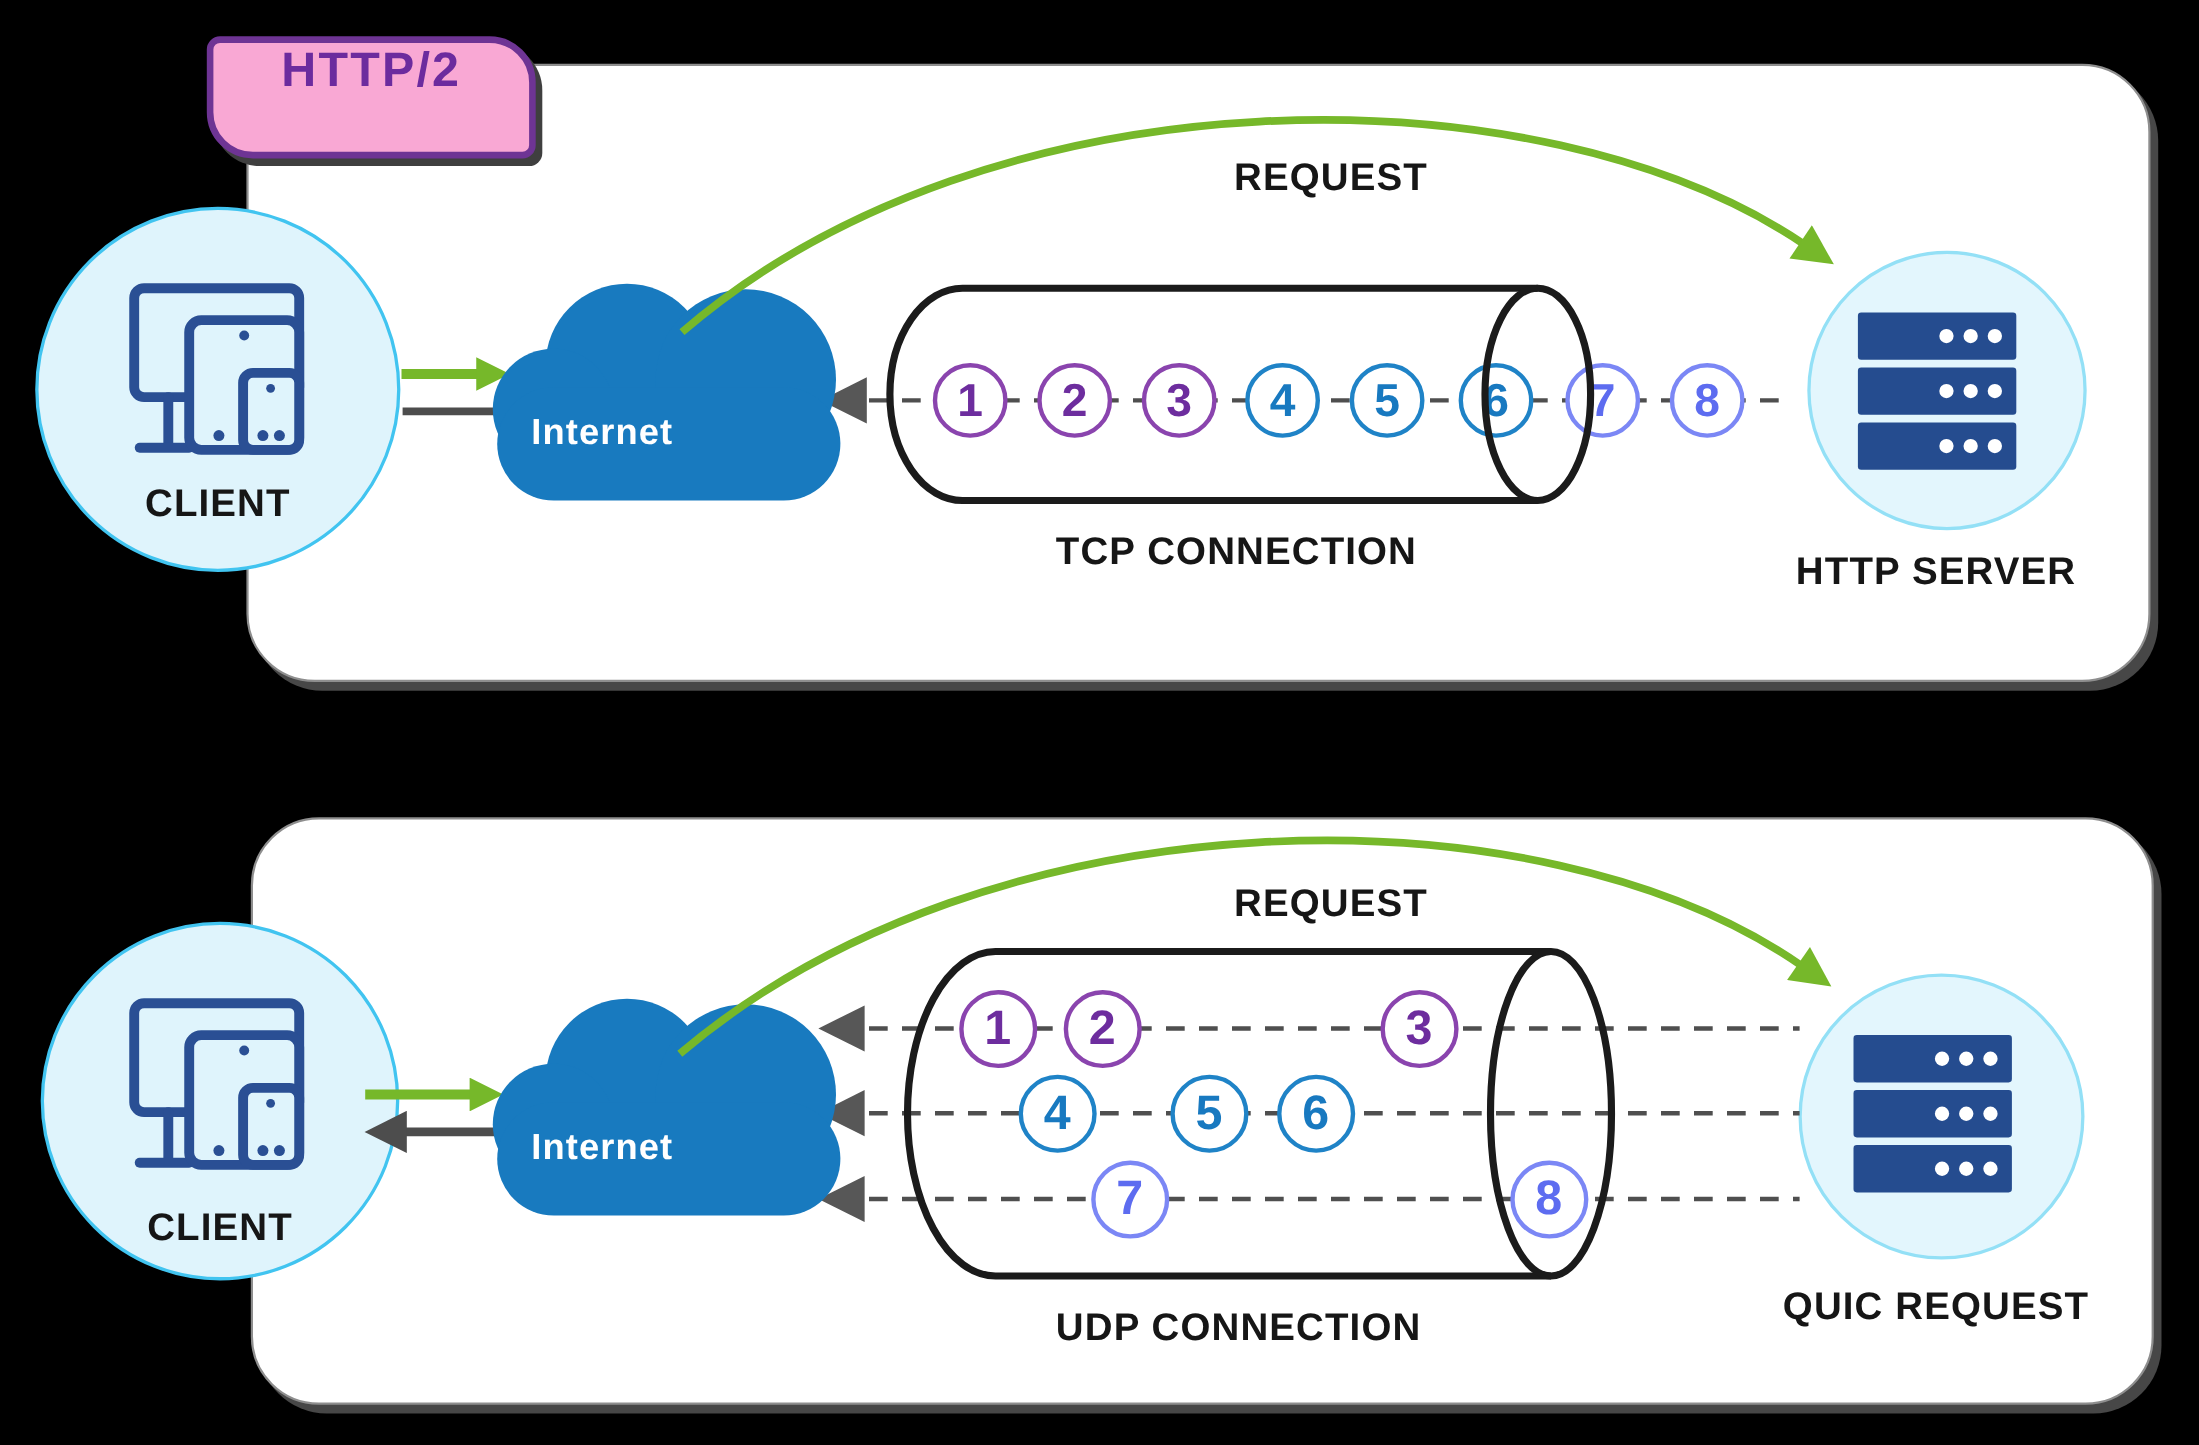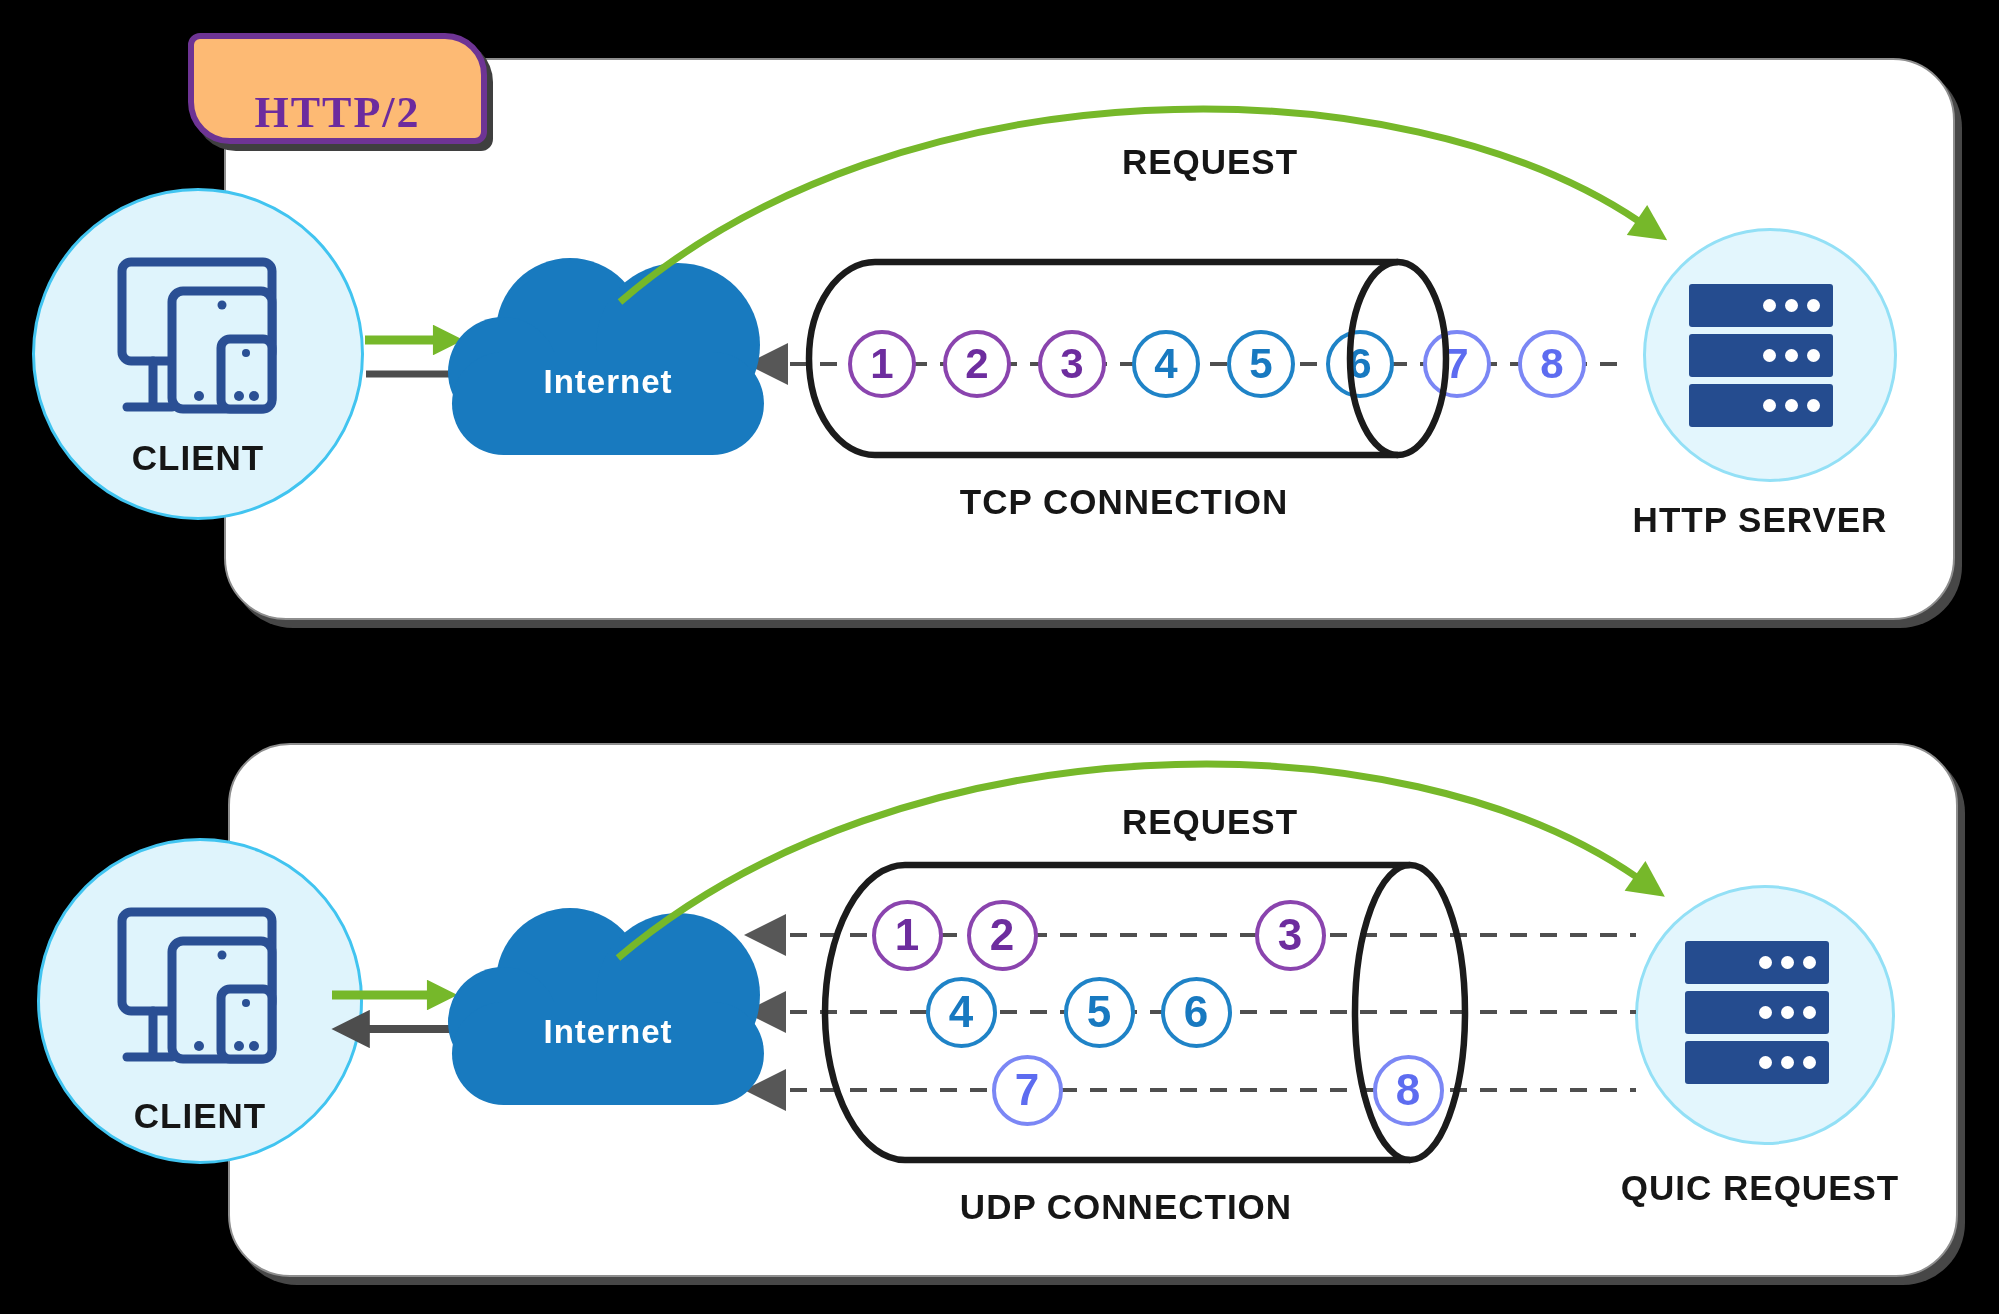--- a/index.html
+++ b/index.html
@@ -1,33 +1,33 @@
 <!DOCTYPE html>
 <html><head>
 <meta charset="utf-8">
 <style>
   html,body{margin:0;padding:0;background:#000;}
   #stage{position:relative;width:1999px;height:1314px;background:#000;overflow:hidden;
          font-family:"Liberation Sans", sans-serif;}
   .abs{position:absolute;}
   .panel{position:absolute;background:#ffffff;border:2px solid #8e8e8e;border-radius:62px;
          box-shadow:7px 8px 0 #474747;box-sizing:border-box;}
-  .badge{position:absolute;background:#fdba74;border:6px solid #6e3494;
-         border-radius:12px 42px 12px 42px;display:flex;align-items:flex-end;justify-content:center;
+  .badge{position:absolute;background:#f9a8d4;border:6px solid #6e3494;
+         border-radius:12px 42px 12px 42px;display:flex;align-items:flex-start;justify-content:center;
          font-weight:bold;font-size:44px;color:#6c2b9e;letter-spacing:2px;
-         box-shadow:6px 7px 0 #3f3f3f;box-sizing:border-box;font-family:Liberation Serif, serif;}
+         box-shadow:6px 7px 0 #3f3f3f;box-sizing:border-box;}
   .circle{position:absolute;border-radius:50%;box-sizing:border-box;}
   .client-circle{background:#dff4fc;border:3px solid #41c4f0;}
   .server-circle{background:#e3f6fd;border:3px solid #93e0f6;}
   .cloud-part{position:absolute;background:#187abf;border-radius:50%;}
   .cloud-base{position:absolute;background:#187abf;border-radius:52px;}
   .lbl{position:absolute;font-weight:bold;color:#161616;text-align:center;letter-spacing:1px;}
   .lbl-35{font-size:35px;}
-  .internet-lbl{position:absolute;font-weight:bold;color:#ffffff;font-size:33px;text-align:center;
-                letter-spacing:1px;}
+  .internet-lbl{position:absolute;font-weight:bold;color:#ffffff;font-size:33px;
+                letter-spacing:1px;margin-top:11px;}
   .server-icon{position:absolute;width:144px;display:flex;flex-direction:column;gap:7px;}
   .server-bar{height:43px;background:#254c8f;border-radius:3px;display:flex;align-items:center;
               justify-content:flex-end;gap:9px;padding-right:13px;box-sizing:border-box;}
   .dot{width:13px;height:13px;border-radius:50%;background:#fff;}
   .packet{position:absolute;background:#fff;border-radius:50%;display:flex;align-items:center;
           justify-content:center;font-weight:bold;box-sizing:border-box;line-height:1;}
   .pkt-purple{border:4.5px solid #8a44ae;color:#6d2d9e;}
   .pkt-blue{border:4.5px solid #1f83c7;color:#1879c0;}
   .pkt-periwinkle{border:4.5px solid #7b87f5;color:#5d6cf0;}
   svg.layer{position:absolute;left:0;top:0;}

